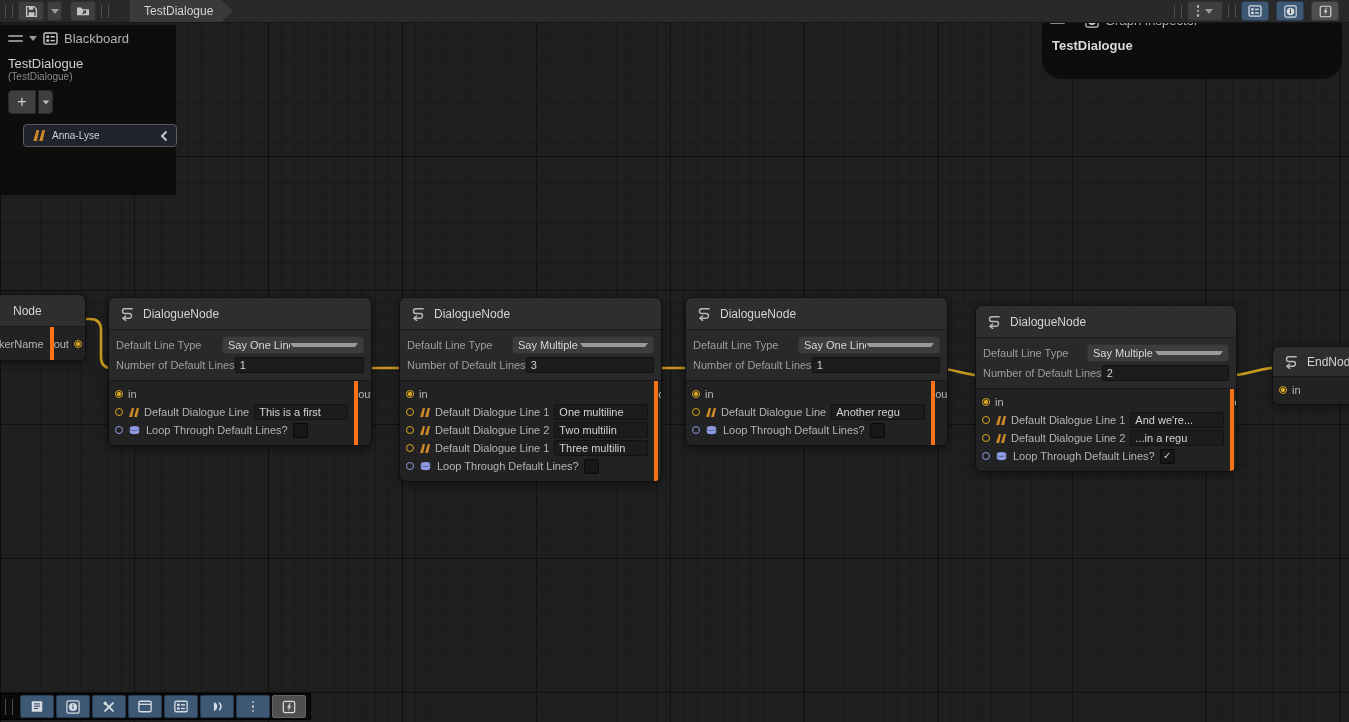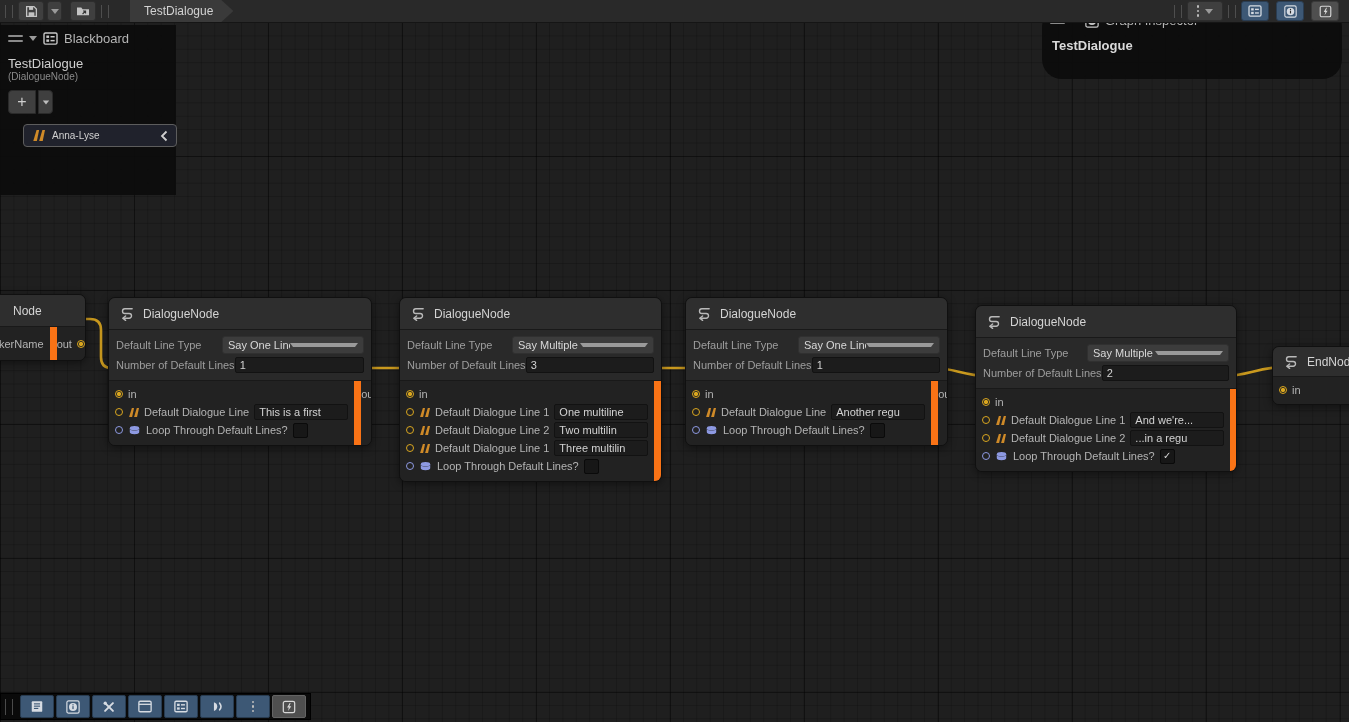--- a/index.html
+++ b/index.html
@@ -67,21 +67,21 @@
   .dropdown{width:130px;height:16px;background:#3c3c3c;border-radius:3px;border:1px solid #303030;
     display:flex;align-items:center;padding:0 5px;cursor:pointer;}
   .dropdown span{flex:1;font-size:11px;color:#d8d8d8;white-space:nowrap;overflow:hidden;}
   .dd-arrow{width:0;height:0;border-left:3.5px solid transparent;border-right:3.5px solid transparent;
     border-top:4px solid #9a9a9a;}
   .textfield{width:130px;height:14px;background:#1c1c1c;border:1px solid #121212;border-radius:2px;
     font-size:11px;color:#d2d2d2;padding:0 4px;line-height:14px;white-space:nowrap;overflow:hidden;cursor:text;}
   .textfield.small{width:84px;margin-left:auto;}
   .node-ports{display:flex;background:#222222;}
   .ports-left{flex:1;padding:4px 0 6px 6px;display:flex;flex-direction:column;}
-  .ports-right{width:52px;border-left:7px solid #f97316;padding:4px 6px 0 0;}
+  .ports-right{width:52px;border-left:4px solid #f97316;padding:4px 6px 0 0;}
   .port-row{height:18px;display:flex;align-items:center;gap:5px;padding-right:6px;}
   .port-row.out{justify-content:flex-end;}
   .port-label{font-size:11px;color:#b4b4b4;white-space:nowrap;}
   .port{width:8px;height:8px;box-sizing:border-box;border:1.5px solid #d9a61f;border-radius:50%;
     flex:none;cursor:crosshair;}
   .port.connected{background:radial-gradient(circle,#d9a61f 0 1.8px,rgba(0,0,0,0) 2.4px);}
   .port.blue{border-color:#8d99e2;}
   .checkbox{width:13px;height:13px;background:#171717;border:1px solid #0a0a0a;border-radius:2px;
     font-size:10px;line-height:12px;text-align:center;color:#d5d5d5;cursor:pointer;flex:none;}
   .icon{display:flex;align-items:center;justify-content:center;flex:none;}
@@ -537,21 +537,21 @@
           <rect x="1" y="1" width="14" height="12" rx="1.5" fill="none" stroke="#c8c8c8" stroke-width="1.5"></rect>
           <rect x="3.5" y="3.8" width="3" height="2.6" fill="#c8c8c8"></rect>
           <rect x="3.5" y="8" width="3" height="2.6" fill="#c8c8c8"></rect>
           <rect x="8" y="4.3" width="4.5" height="1.6" fill="#c8c8c8"></rect>
           <rect x="8" y="8.5" width="4.5" height="1.6" fill="#c8c8c8"></rect>
         </svg>
     </span>
     <span class="panel-title">Blackboard</span>
   </div>
   <div class="bb-name">TestDialogue</div>
-  <div class="bb-type">(DialogueNode)</div>
+  <div class="bb-type">(TestDialogue)</div>
   <div class="bb-addrow">
     <div class="bb-add">+</div>
     <div class="bb-add-arrow">
       <span class="tri-down" style="border-top-color:#bdbdbd;transform:scale(.8)"></span>
     </div>
   </div>
   <div class="bb-field">
     <span class="icon">
       <svg viewBox="0 0 12 12" width="13" height="13">
           <g fill="#cf8a28">

